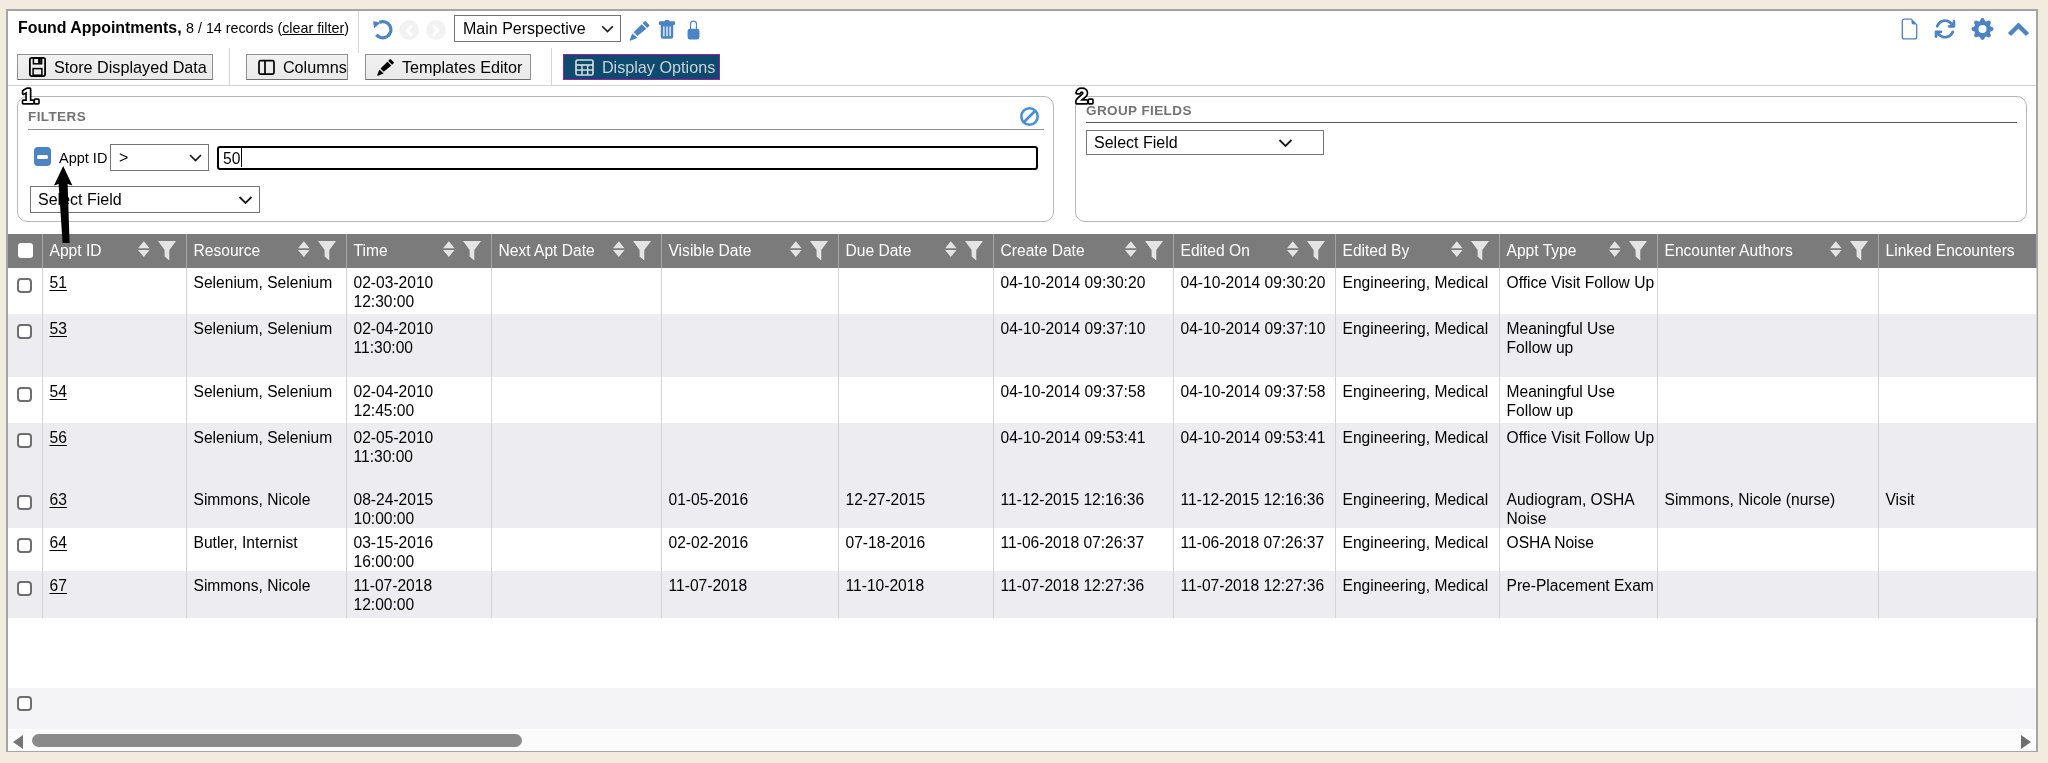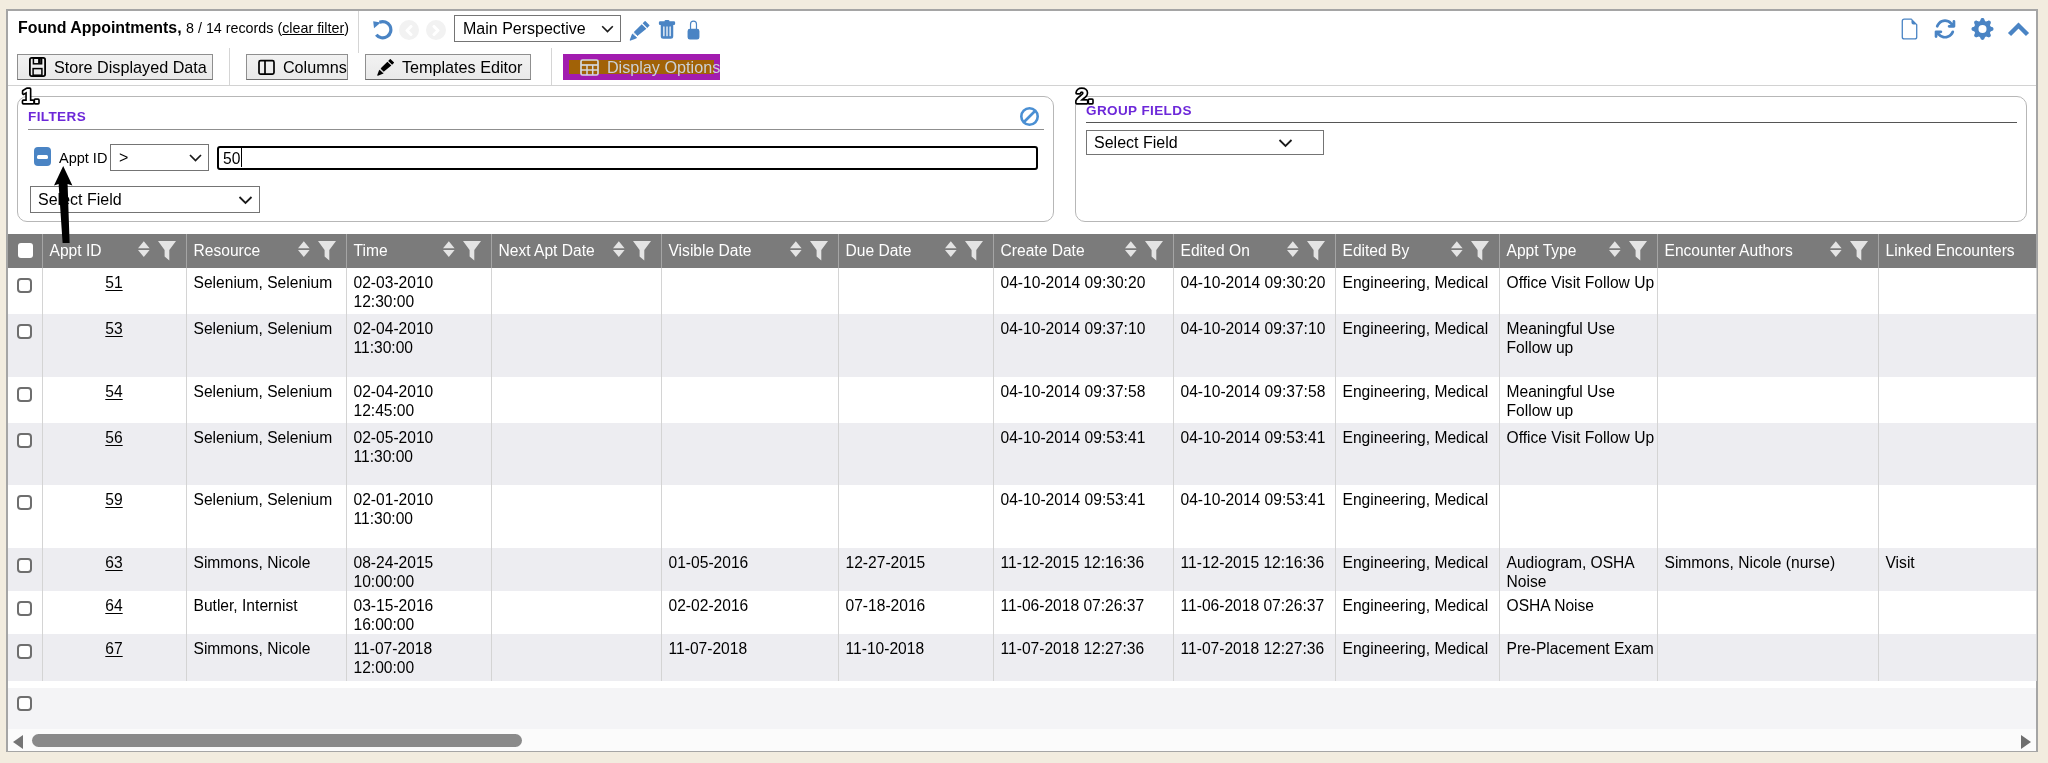--- a/index.html
+++ b/index.html
@@ -1,32 +1,32 @@
 <!DOCTYPE html>
 <html><head><meta charset="utf-8"><style>
 *{box-sizing:border-box;margin:0;padding:0}
 html,body{width:2048px;height:763px}
 body{background:#f2ecdf;font-family:"Liberation Sans",sans-serif;position:relative;overflow:hidden}
 .a{position:absolute}
 .panel{left:6px;top:9px;width:2032px;height:743px;background:#fff;border:2px solid #a5a5a5}
 .vsep{width:1px;background:#d5d5d5}
 .btn{top:54px;height:26px;border:1px solid #8f8f8f;border-bottom-color:#6d6d6d;border-radius:0;background:linear-gradient(#f2f2f2,#e9e9e9);font-size:16.2px;color:#000;display:flex;align-items:center;padding:0 0 0 10.5px;gap:8.4px;white-space:nowrap}
 .btn svg{flex-shrink:0}
-.btn.dis{border:6px solid #a21caf;background:#a16207;color:#ccd1d7}
+.btn.dis{border:1px solid #a21caf;background:#0c4a6e;color:#ccd1d7}
 .fpanel{border:1px solid #b7b7b7;border-radius:10px;background:#fff}
-.ph{font-size:13.5px;font-weight:bold;color:#6d28d9;letter-spacing:.4px}
+.ph{font-size:13.5px;font-weight:bold;color:#737373;letter-spacing:.4px}
 .sel{background:#fff;border:1px solid #747474;display:flex;align-items:center;padding-left:8px;color:#000;white-space:nowrap}
 .chev{position:absolute;right:6px;top:50%;margin-top:-4px}
 .circ{width:20px;height:20px;border-radius:50%;background:#f2f2f2;display:flex;align-items:center;justify-content:center}
 table{border-collapse:collapse;table-layout:fixed}
 th{background:#7b7b7b;color:#fff;font-weight:normal;font-size:15.6px;text-align:left;padding:0 0 0 7px;border-right:1px solid #a5a5a5;position:relative;overflow:hidden}
 td{vertical-align:top;padding:5px 4px 0 7px;font-size:15.6px;line-height:19px;border-right:1px solid #d4d4d4;overflow:hidden}
 tr.w td{background:#fff}
 tr.g td{background:#ededf1}
-td.idc{text-align:center;padding-right:7px}
+td.idc{text-align:left;padding-right:7px}
 td.idc u{text-underline-offset:2px}
 .cb{display:inline-block;width:15px;height:15px;border:2px solid #6e6e6e;border-radius:4px;background:#fff}
 .nw{white-space:nowrap}
 .hic{position:absolute;right:10px;top:7px}
 td.cbc{padding:10px 0 0 9px}
 </style></head><body>
 <div class="a panel"></div>
 
 <div class="a" style="left:18px;top:19px;font-size:15.9px;color:#000000"><b>Found Appointments,</b> <span style="font-size:14.3px">8 / 14 records (<span style="text-decoration:underline">clear filter</span>)</span></div>
 <div class="a vsep" style="left:358px;top:11px;height:42px"></div>
@@ -242,35 +242,20 @@
           <td></td>
           <td></td>
           <td></td>
           <td class="nw">04-10-2014 09:53:41</td>
           <td class="nw">04-10-2014 09:53:41</td>
           <td class="nw">Engineering, Medical</td>
           <td class="nw">Office Visit Follow Up</td>
           <td></td>
           <td></td>
         </tr>
-<tr class="w" style="height:63px">
-          <td class="cbc"><span class="cb"></span></td>
-          <td class="idc"><u>59</u></td>
-          <td>Selenium, Selenium</td>
-          <td>02-01-2010<br>11:30:00</td>
-          <td></td>
-          <td></td>
-          <td></td>
-          <td class="nw">04-10-2014 09:53:41</td>
-          <td class="nw">04-10-2014 09:53:41</td>
-          <td class="nw">Engineering, Medical</td>
-          <td></td>
-          <td></td>
-          <td></td>
-        </tr>
 <tr class="g" style="height:34px">
           <td class="cbc"><span class="cb"></span></td>
           <td class="idc"><u>63</u></td>
           <td>Simmons, Nicole</td>
           <td>08-24-2015<br>10:00:00</td>
           <td></td>
           <td>01-05-2016</td>
           <td>12-27-2015</td>
           <td class="nw">11-12-2015 12:16:36</td>
           <td class="nw">11-12-2015 12:16:36</td>

